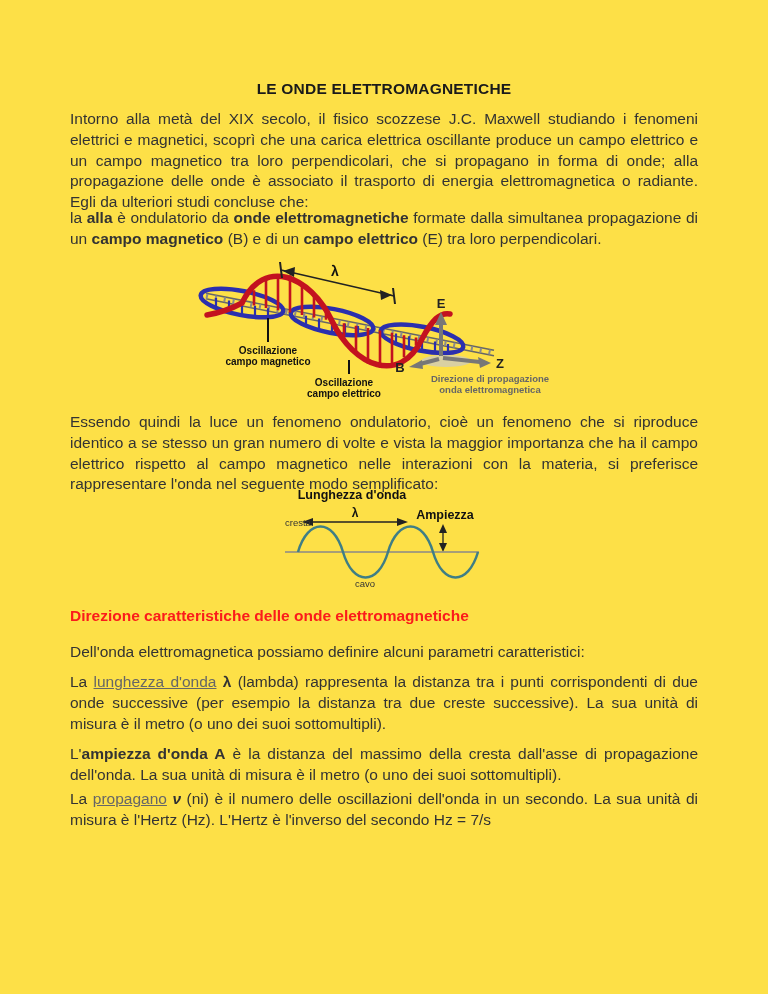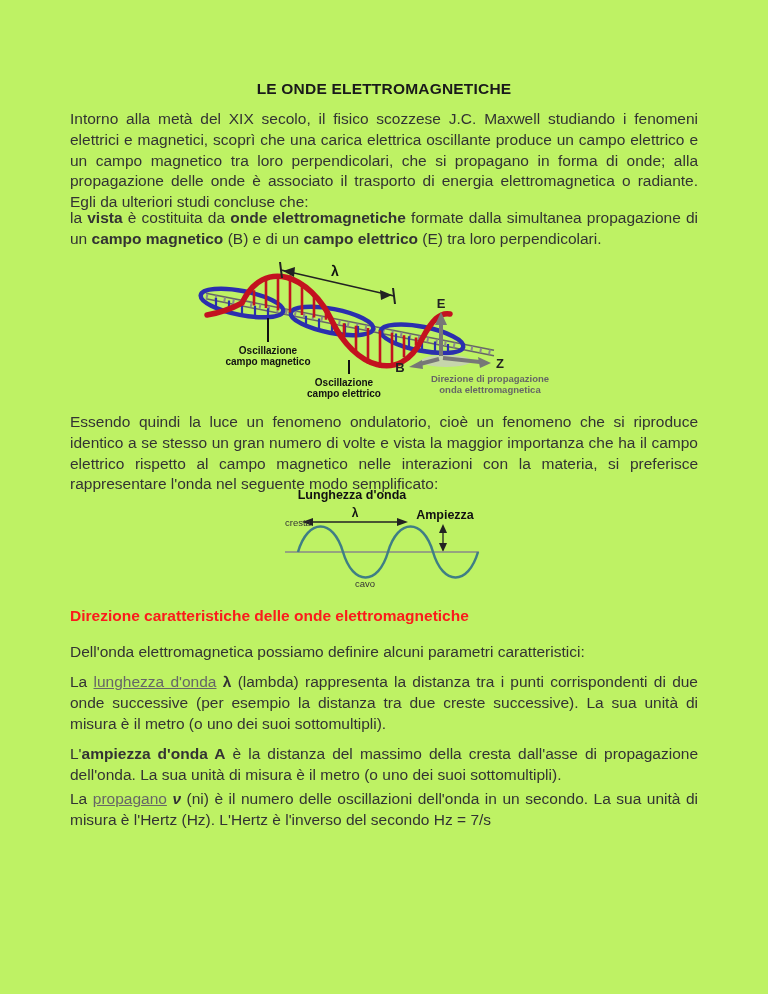--- a/index.html
+++ b/index.html
@@ -1,17 +1,17 @@
 <!DOCTYPE html>
 <html><head>
 <meta charset="utf-8">
 <style>
   html,body{margin:0;padding:0;background:#ffffff;}
   .page{
-    position:relative;width:768px;height:994px;background:#bef264;overflow:hidden;
+    position:relative;width:768px;height:994px;background:#fde047;overflow:hidden;
     font-family:"Liberation Sans","DejaVu Sans",sans-serif;color:#333333;
   }
   .doc-title{
     position:absolute;left:70px;width:628px;top:80px;
     text-align:center;font-weight:bold;font-size:15.5px;color:#1a1a1a;letter-spacing:.2px;
   }
   .para{
     position:absolute;left:70px;width:628px;
     font-size:15.5px;line-height:20.8px;text-align:justify;
   }
@@ -30,21 +30,21 @@
 
 <div class="page">
 
   <div class="doc-title">LE ONDE ELETTROMAGNETICHE</div>
 
   <div class="para" style="top:109px">
     <span>Intorno alla metà del XIX secolo, il fisico scozzese J.C. Maxwell studiando i fenomeni elettrici e magnetici, scoprì che una carica elettrica oscillante produce un campo elettrico e un campo magnetico tra loro perpendicolari, che si propagano in forma di onde; alla propagazione delle onde è associato il trasporto di energia elettromagnetica o radiante. Egli da ulteriori studi concluse che:</span>
   </div>
 
   <div class="para" style="top:208px">
-    <span>la </span><span class="b">vista</span><span> è costituita da </span><span class="b">onde elettromagnetiche</span><span> formate dalla simultanea propagazione di un </span><span class="b">campo magnetico</span><span> (B) e di un </span><span class="b">campo elettrico</span><span> (E) tra loro perpendicolari.</span>
+    <span>la </span><span class="b">alla</span><span> è ondulatorio da </span><span class="b">onde elettromagnetiche</span><span> formate dalla simultanea propagazione di un </span><span class="b">campo magnetico</span><span> (B) e di un </span><span class="b">campo elettrico</span><span> (E) tra loro perpendicolari.</span>
   </div>
 
   <svg class="fig" style="top:256px;left:194px" width="380" height="148" viewBox="0 0 380 148">
 
     <line x1="12" y1="37.2" x2="300" y2="94.2" stroke="#666" stroke-width="1.6"></line>
     <line x1="12" y1="42.8" x2="300" y2="99.8" stroke="#666" stroke-width="1.6"></line>
     <line x1="12" y1="40" x2="300" y2="97" stroke="#8a8a8a" stroke-width="5" stroke-dasharray="2 7"></line>
 
     <g stroke="#2b2fae" fill="none">
       <ellipse cx="48" cy="47.1" rx="42" ry="12" transform="rotate(11 48 47.1)" stroke-width="4.5"></ellipse>

